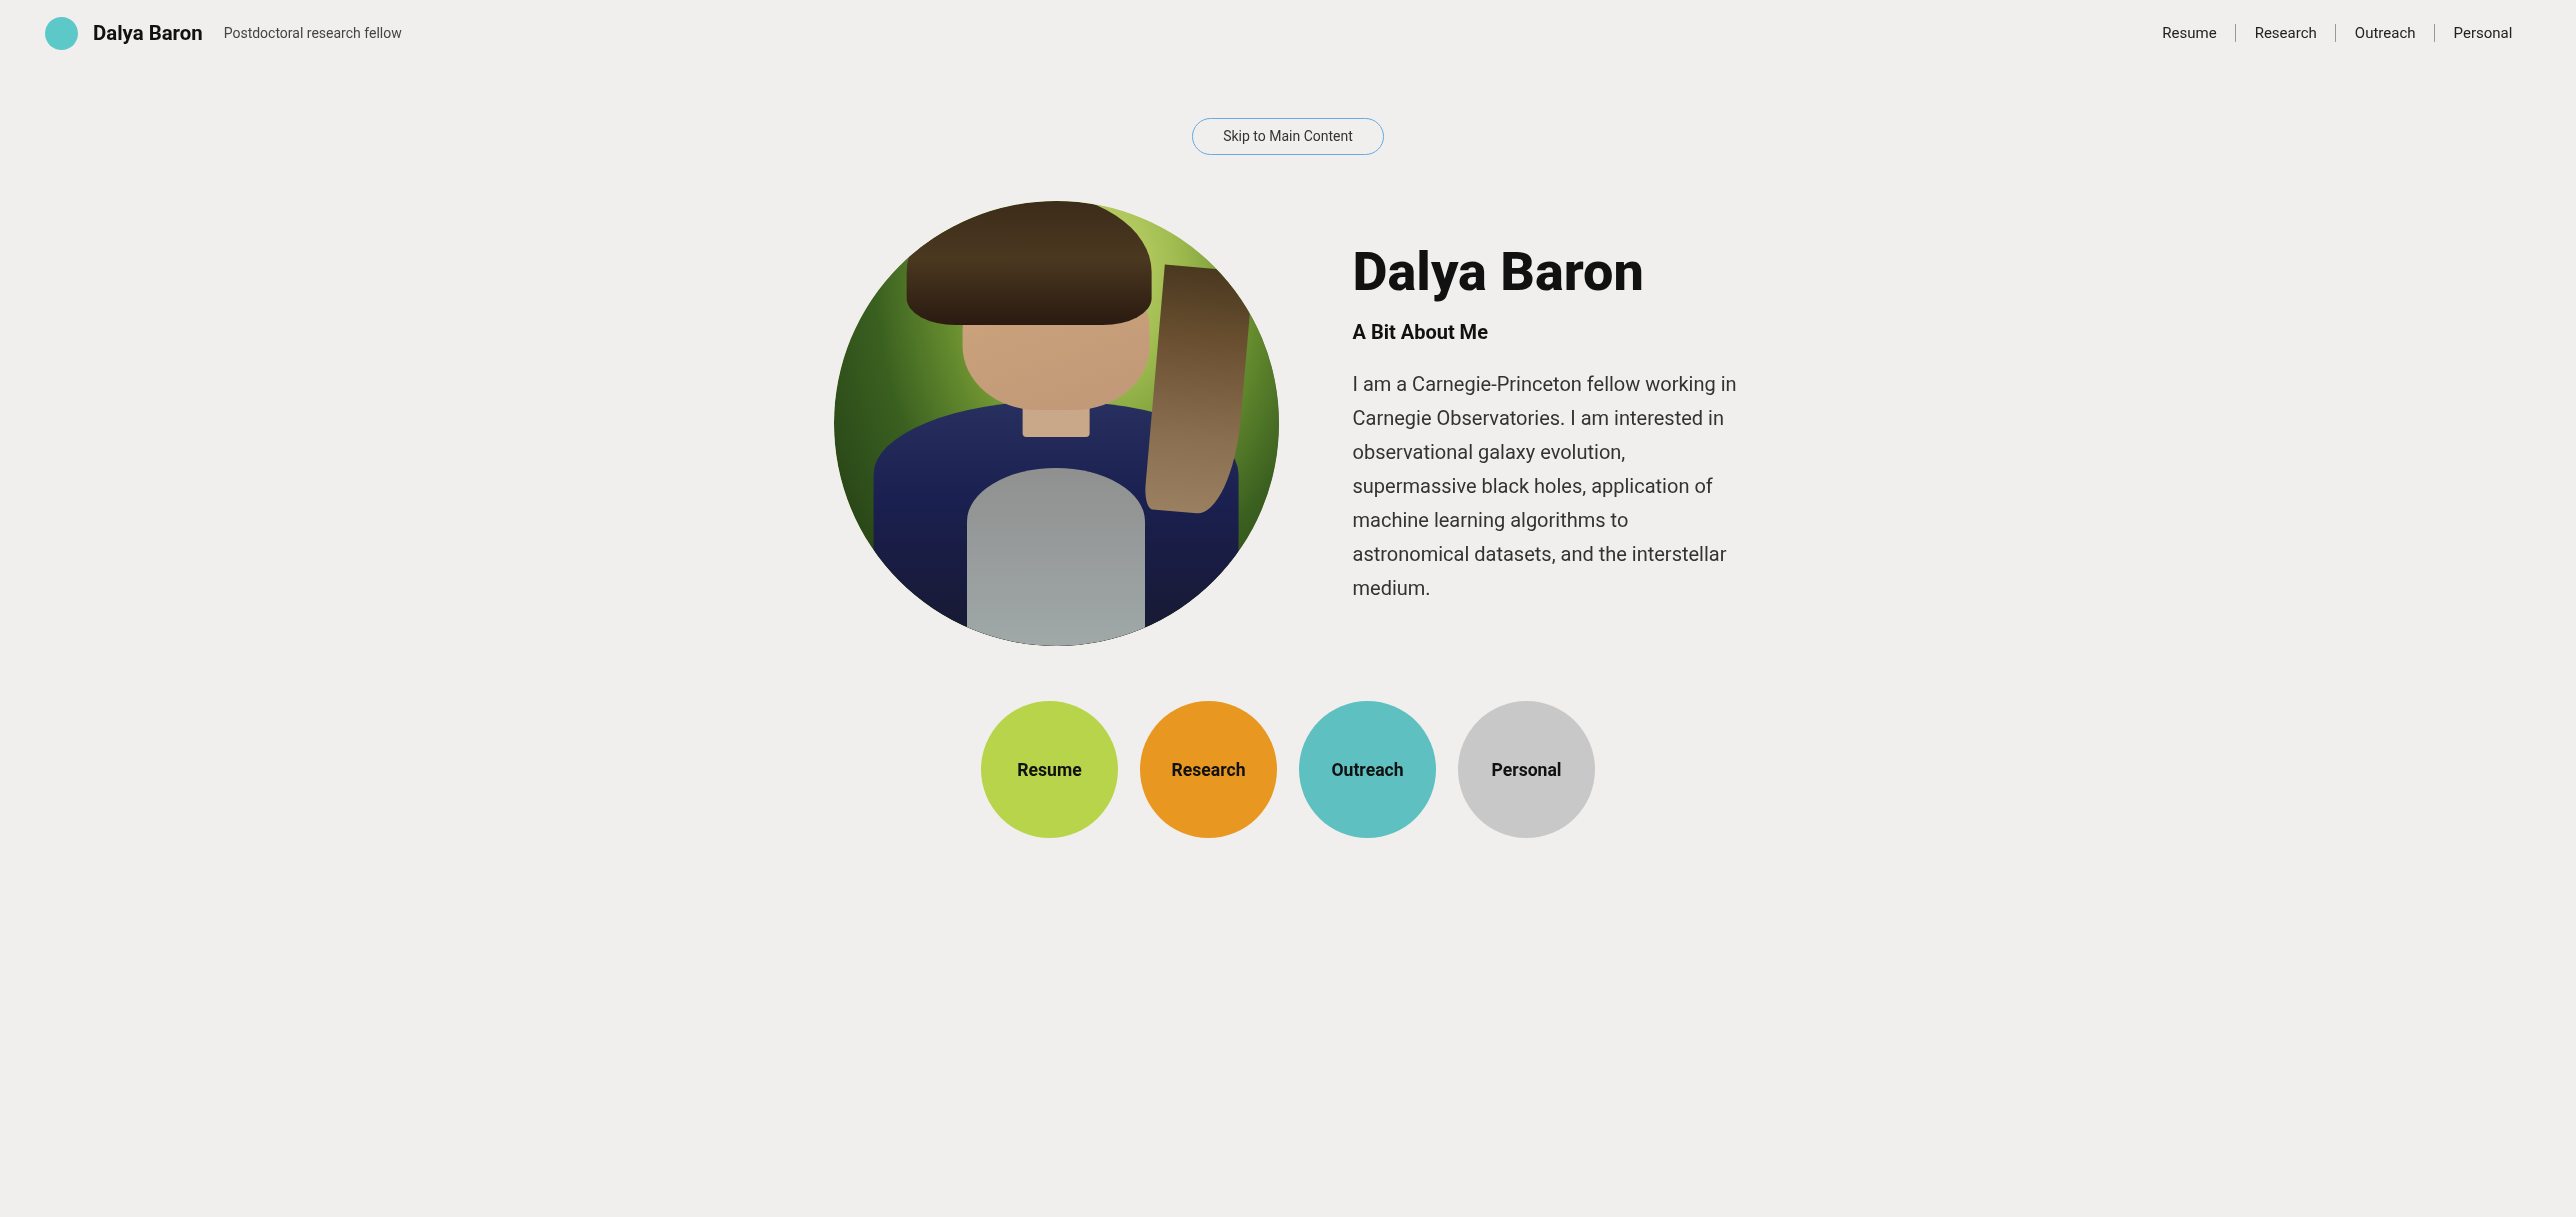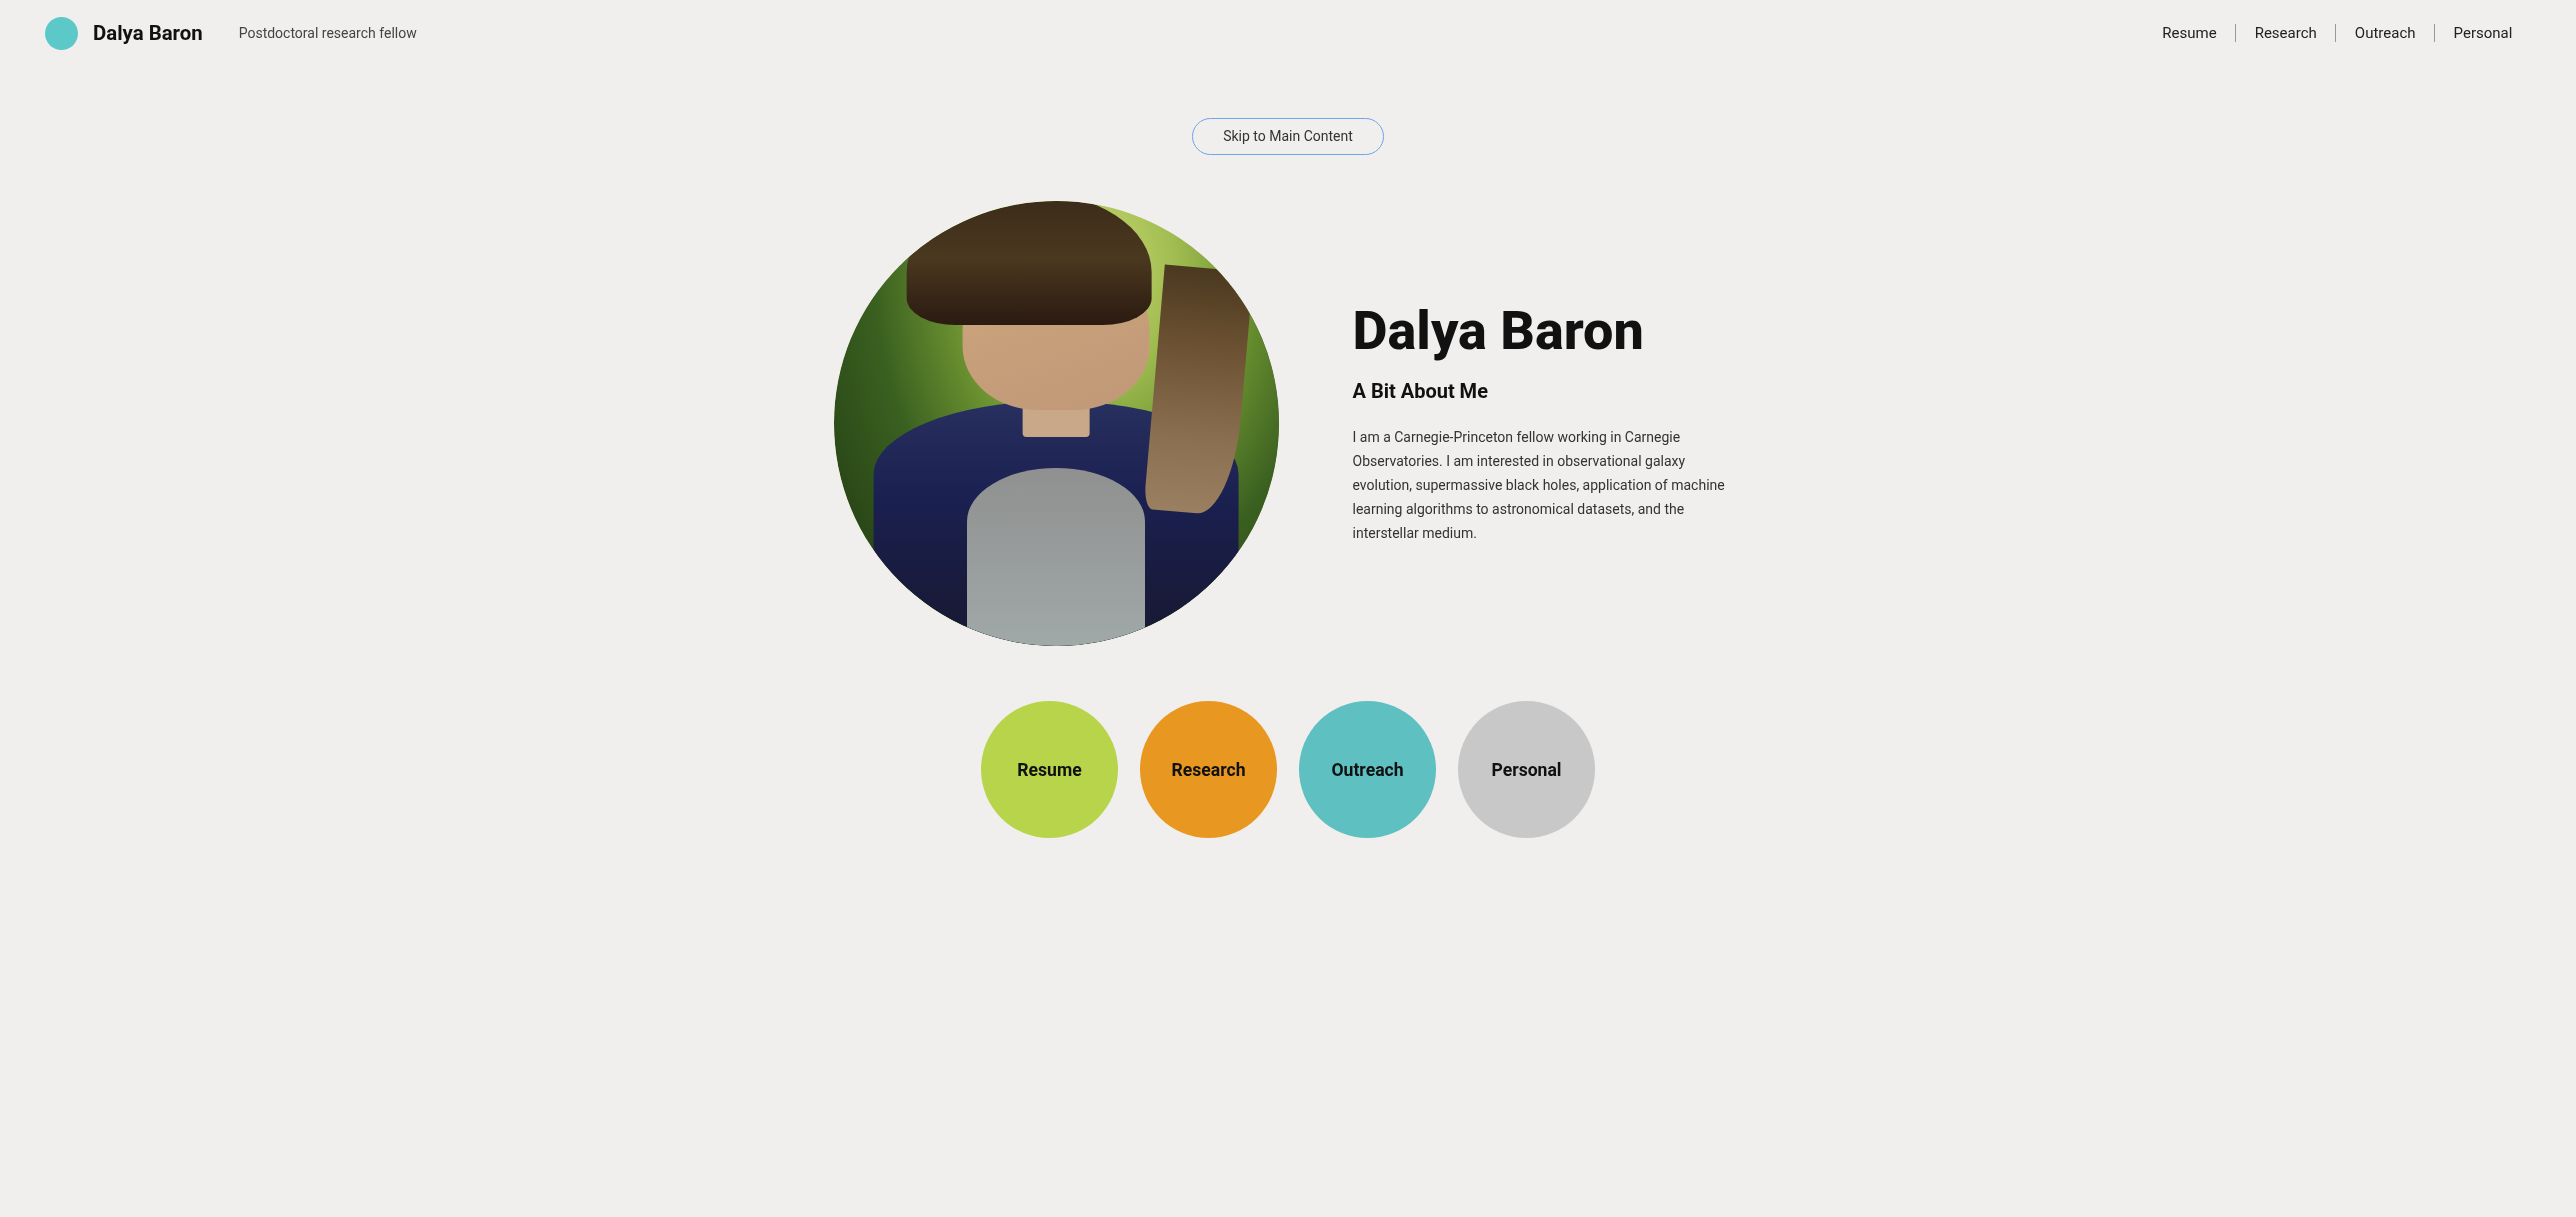--- a/index.html
+++ b/index.html
@@ -39,21 +39,21 @@
 
     .site-name {
       font-size: 20.4px;
       font-weight: 700;
       color: #111;
     }
 
     .site-subtitle {
       font-size: 14px;
       color: #444;
-      margin-left: 21px;
+      margin-left: 6px;
     }
 
     .header-nav {
       display: flex;
       align-items: center;
       gap: 0;
     }
 
     .nav-link {
       font-size: 15px;
@@ -213,21 +213,21 @@
     }
 
     .about-heading {
       font-size: 20px;
       font-weight: 700;
       color: #111;
       margin-bottom: 23px;
     }
 
     .about-text {
-      font-size: 14px;
+      font-size: 20px;
       color: #333;
       line-height: 1.7;
     }
 
     
     .circle-nav {
       display: flex;
       justify-content: center;
       gap: 22px;
       padding: 37px 0 46px 0;

